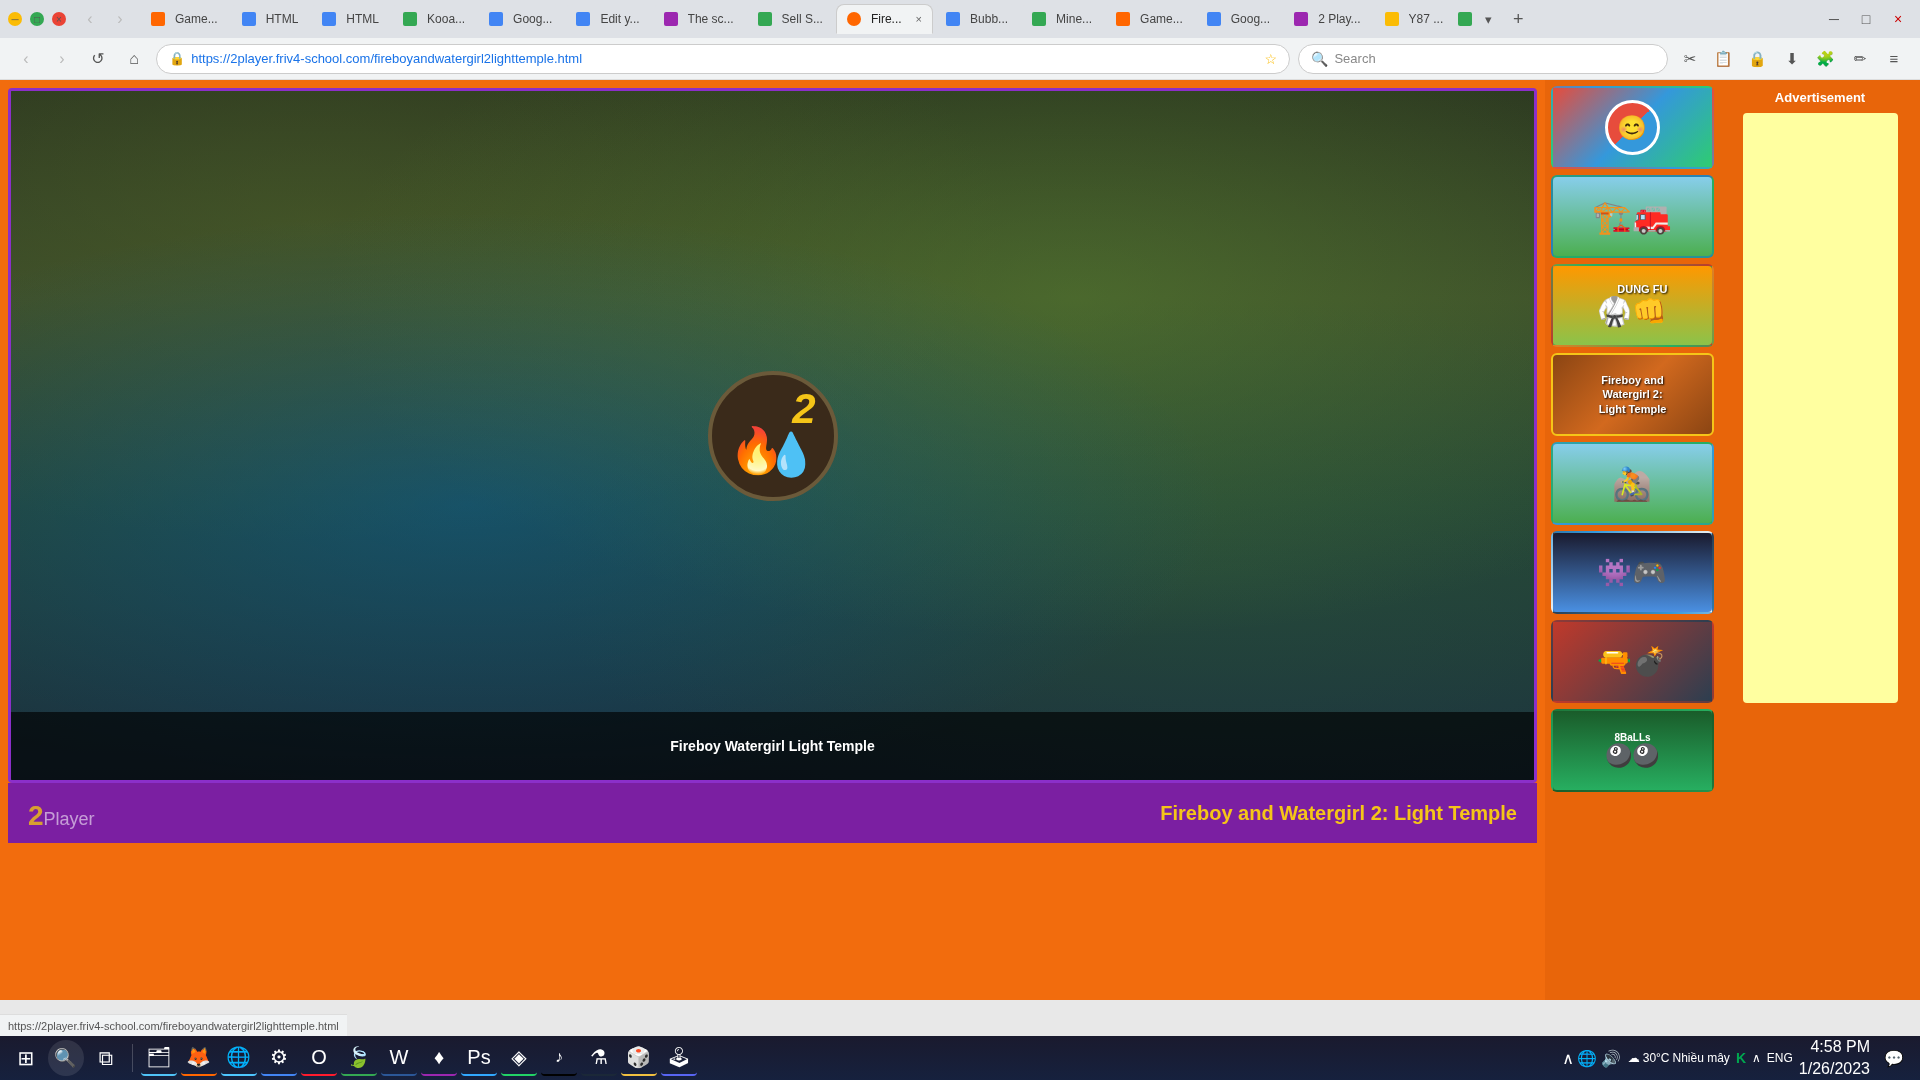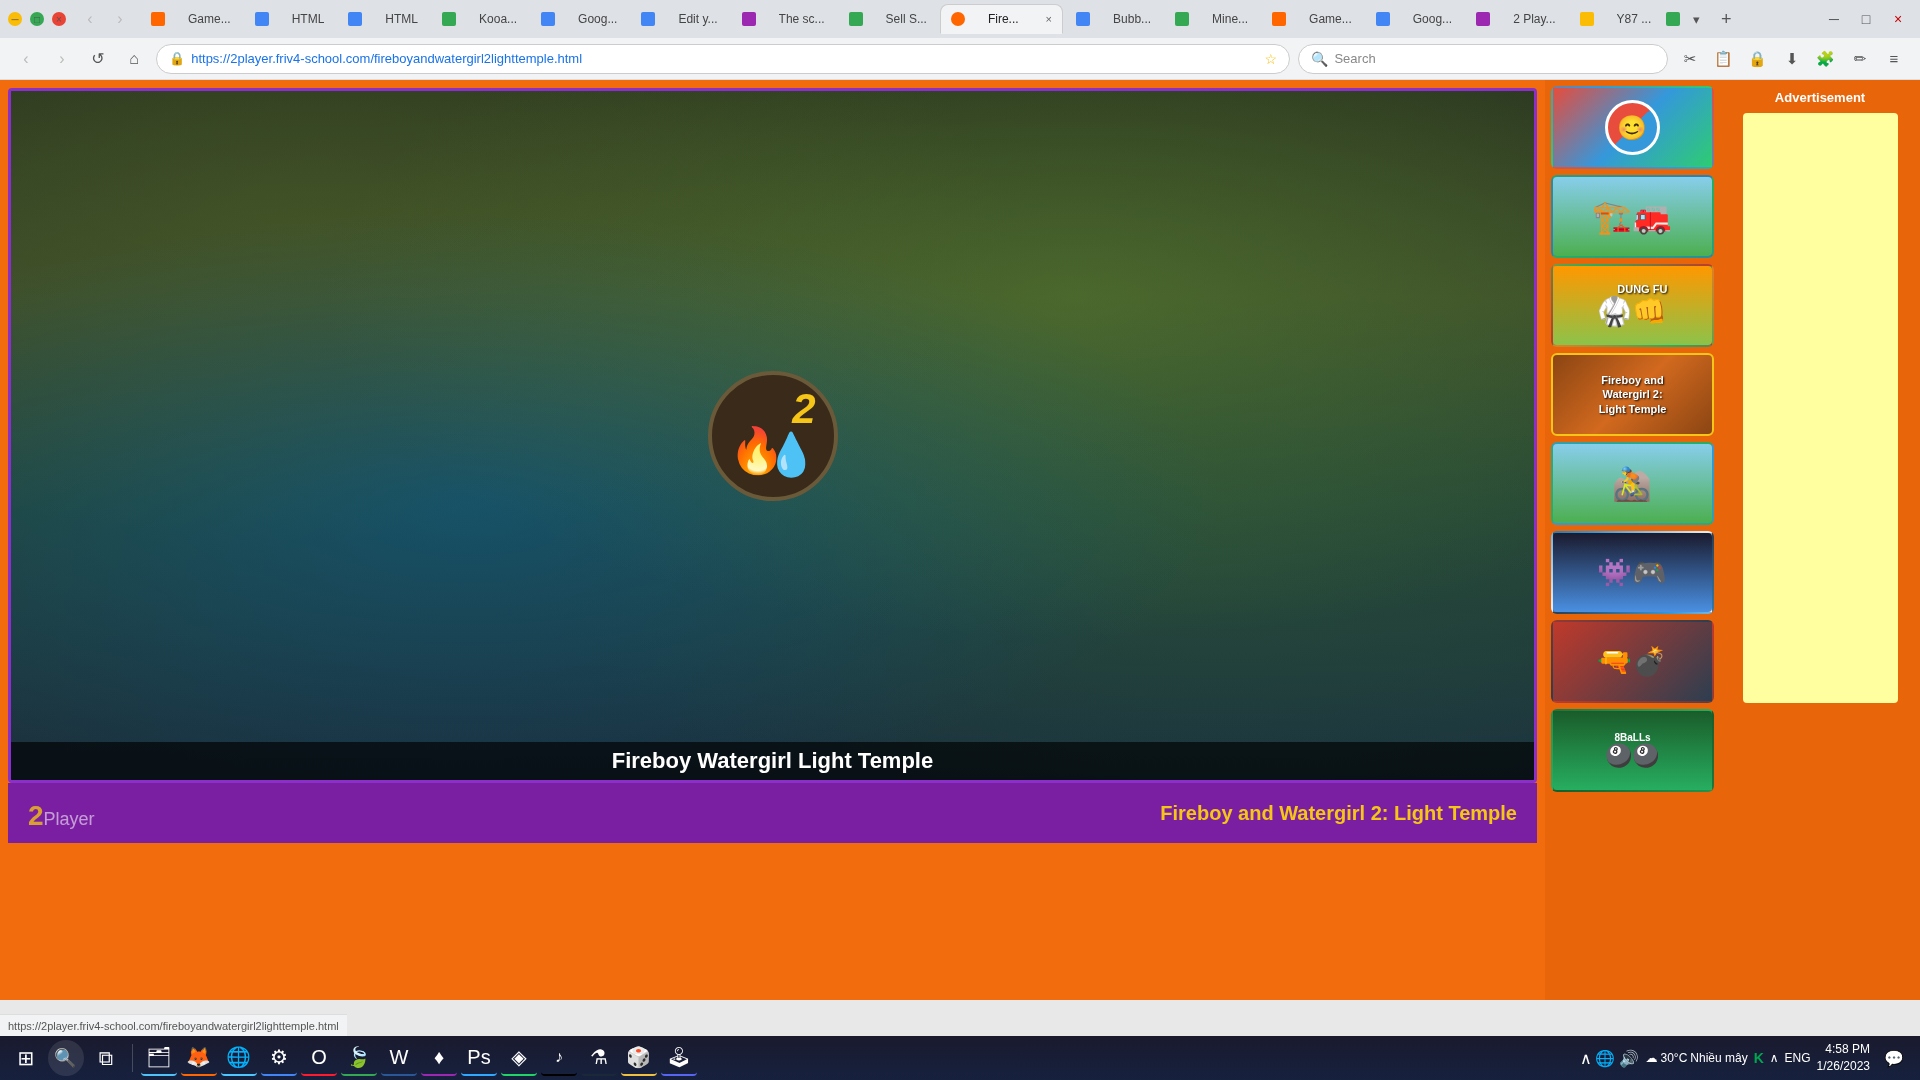--- a/index.html
+++ b/index.html
@@ -23,21 +23,21 @@
     }
     .tab {
       display: flex;
       align-items: center;
       height: 30px;
       padding: 0 10px;
       border-radius: 8px 8px 0 0;
       font-size: 12px;
       background: #dee1e6;
       color: #444;
-      gap: 23px;
+      gap: 10px;
       max-width: 140px;
       overflow: hidden;
       white-space: nowrap;
       cursor: pointer;
       border: 1px solid transparent;
     }
     .tab.active {
       background: #f1f3f4;
       border-color: #ccc;
       border-bottom-color: #f1f3f4;
@@ -190,22 +190,22 @@
       font-style: italic;
     }
     .game-title-overlay {
       position: absolute;
       bottom: 0;
       left: 0;
       right: 0;
       background: rgba(0,0,0,0.65);
       color: white;
       text-align: center;
-      padding: 6px;
-      font-size: 22px;
+      padding: 26px;
+      font-size: 14px;
       font-weight: bold;
       margin-top: 23px;
     }
     .game-footer {
       background: #7b1fa2;
       height: 60px;
       display: flex;
       align-items: center;
       padding: 0 20px;
       margin-top: 0;
@@ -321,21 +321,21 @@
       align-items: center;
       gap: 4px;
     }
     .tray-icon {
       font-size: 16px;
       color: white;
       cursor: pointer;
     }
     .taskbar-clock {
       color: white;
-      font-size: 12px;
+      font-size: 16px;
       text-align: right;
       line-height: 1.4;
     }
     .taskbar-lang {
       color: white;
       font-size: 12px;
       font-weight: normal;
     }
     .taskbar-weather {
       color: white;

